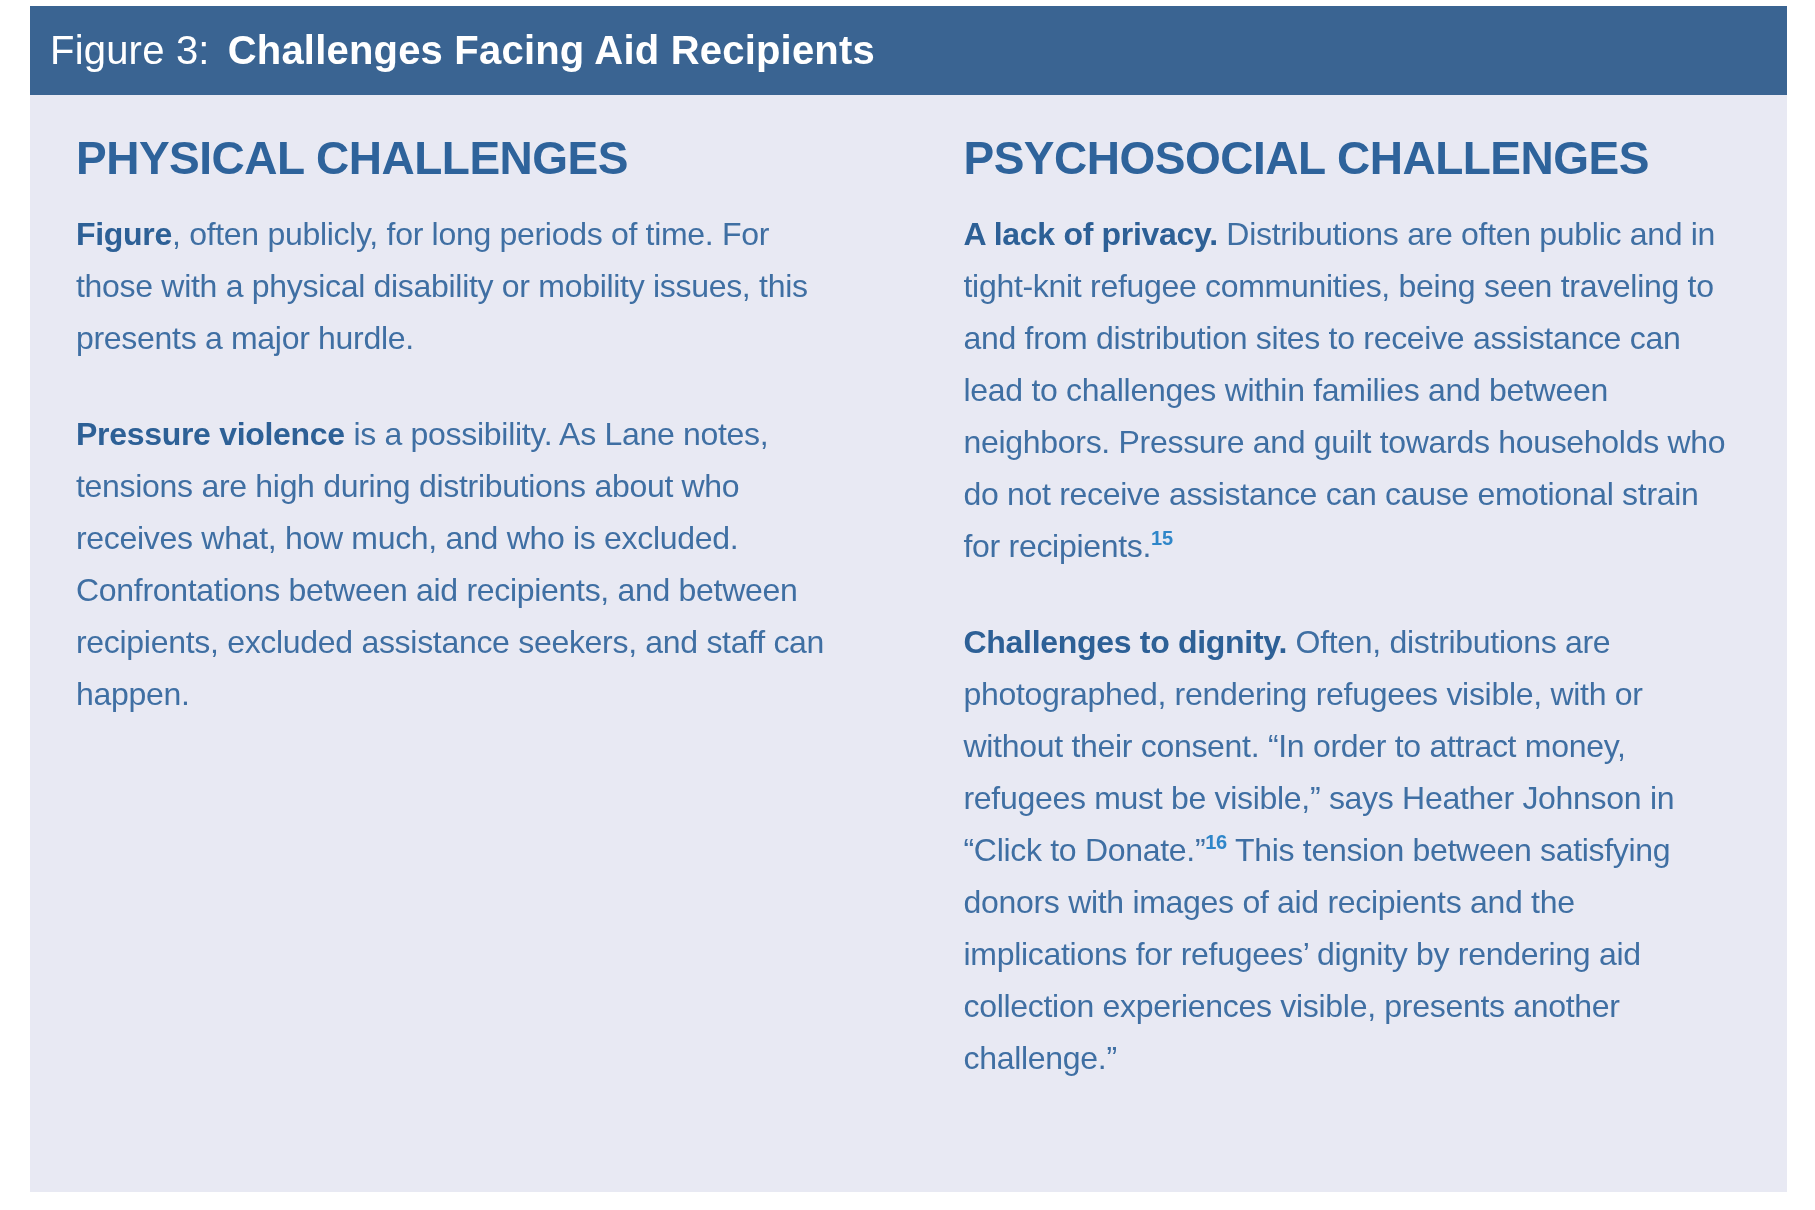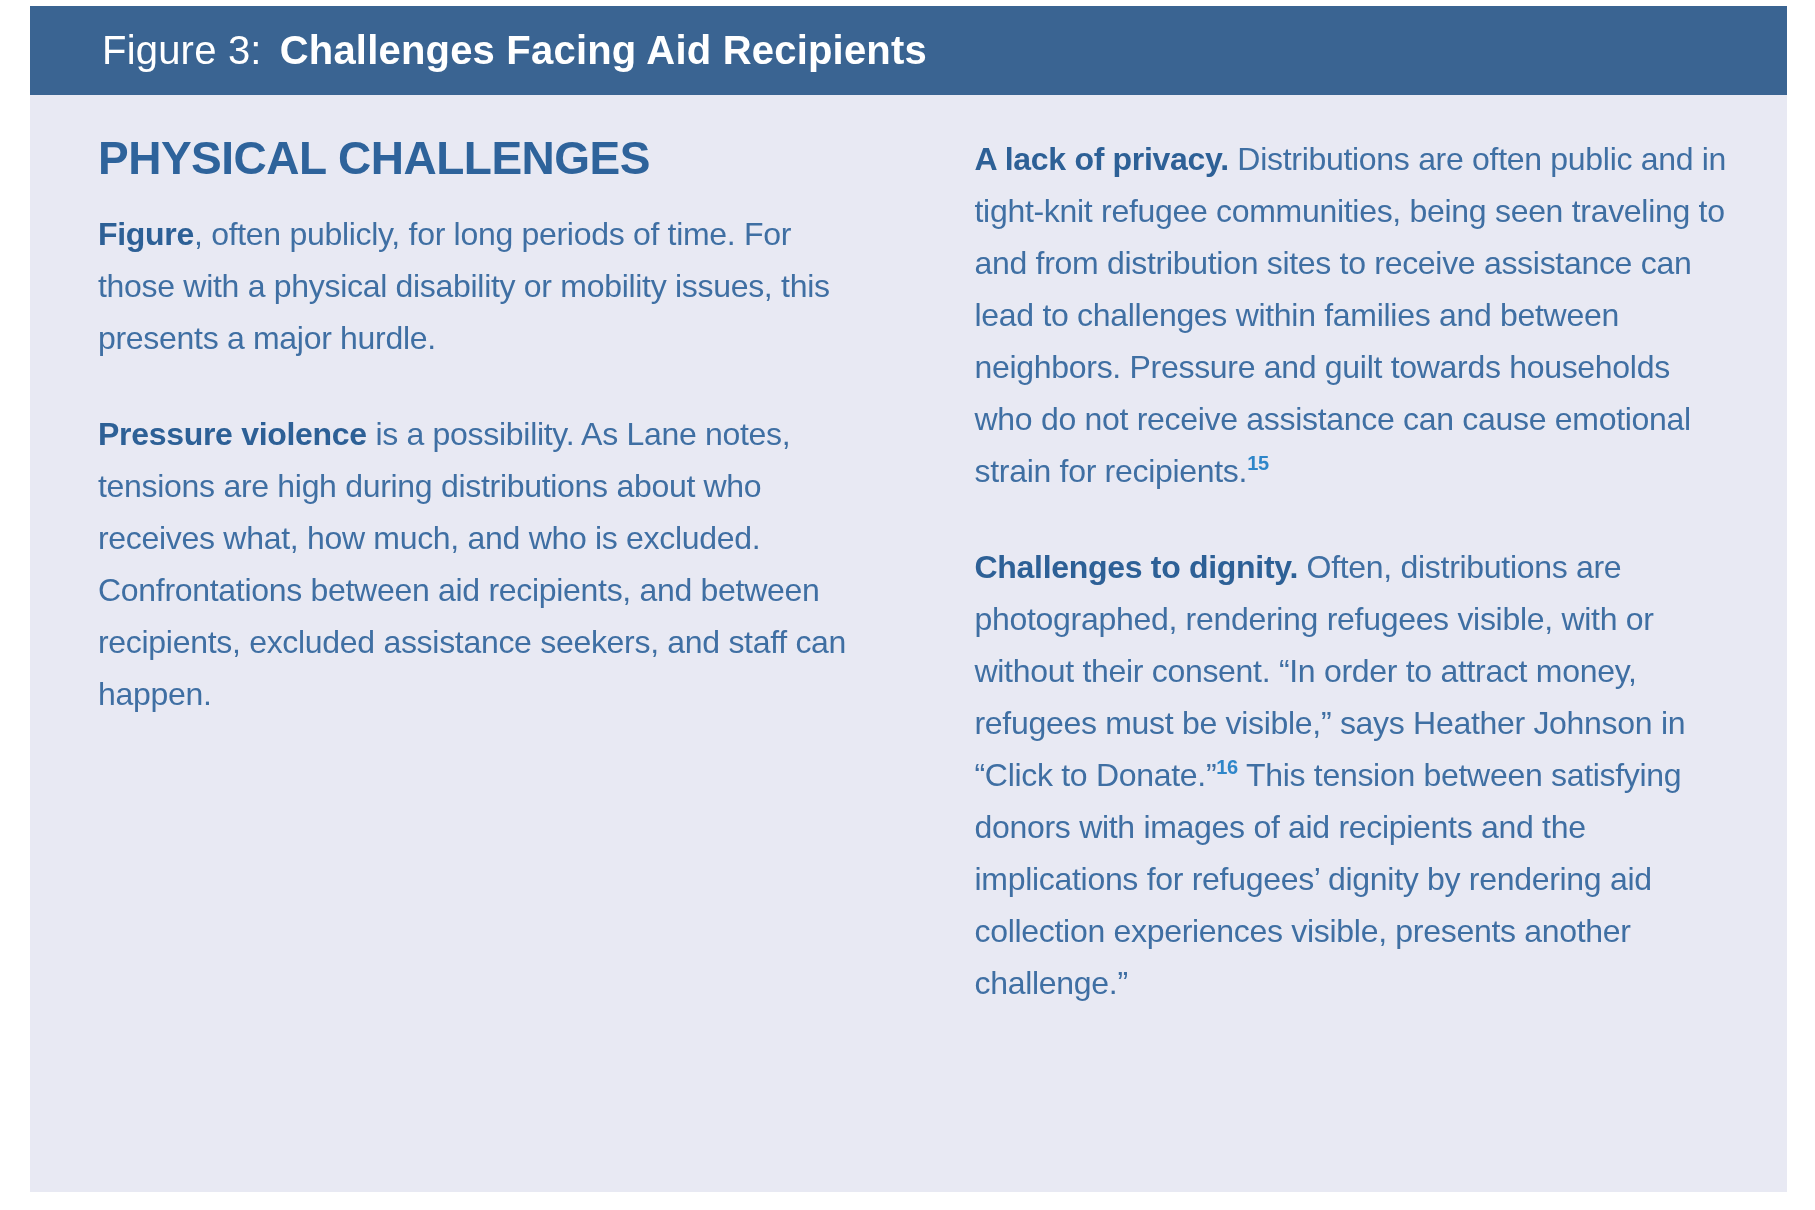--- a/index.html
+++ b/index.html
@@ -33,37 +33,37 @@
     width: 1757px;
     height: 1186px;
     background: var(--panel-bg);
   }
   .figure-header {
     height: 89px;
     background: var(--header-bg);
     color: var(--header-text);
     display: flex;
     align-items: center;
-    padding: 0 72px;
+    padding: 0 20px;
     font-size: 40px;
     letter-spacing: 0.2px;
     white-space: pre;
   }
   .figure-label {
     font-weight: 400;
     margin-right: 18px;
   }
   .figure-title {
     font-weight: 700;
   }
   .figure-body {
     display: grid;
     grid-template-columns: 1fr 1fr;
     column-gap: 120px;
-    padding: 38px 56px 0 68px;
+    padding: 38px 56px 0 46px;
   }
   .column-heading {
     font-size: 46px;
     font-weight: 700;
     color: var(--heading-text);
     letter-spacing: -0.5px;
     margin: 0 0 24px 0;
     line-height: 1.1;
   }
   .body-paragraph {
@@ -100,20 +100,21 @@
 
       <section class="column">
         <h2 class="column-heading">PHYSICAL CHALLENGES</h2>
         <div class="paragraphs">
             <p class="body-paragraph"><strong>Figure</strong><span>, often publicly, for long periods of time. For those with a physical disability or mobility issues, this presents a major hurdle.</span></p>
             <p class="body-paragraph"><strong>Pressure violence</strong><span> is a possibility. As Lane notes, tensions are high during distributions about who receives what, how much, and who is excluded. Confrontations between aid recipients, and between recipients, excluded assistance seekers, and staff can happen.</span></p>
           </div>
       </section>
 
       <section class="column">
+        <h2 class="column-heading">PSYCHOSOCIAL CHALLENGES</h2>
         <div class="paragraphs">
             <p class="body-paragraph"><strong>A lack of privacy.</strong><span> Distributions are often public and in tight-knit refugee communities, being seen traveling to and from distribution sites to receive assistance can lead to challenges within families and between neighbors. Pressure and guilt towards households who do not receive assistance can cause emotional strain for recipients.</span><sup>15</sup></p>
             <p class="body-paragraph"><strong>Challenges to dignity.</strong><span> Often, distributions are photographed, rendering refugees visible, with or without their consent. “In order to attract money, refugees must be visible,” says Heather Johnson in “Click to Donate.”</span><sup>16</sup><span> This tension between satisfying donors with images of aid recipients and the implications for refugees’ dignity by rendering aid collection experiences visible, presents another challenge.”</span></p>
           </div>
       </section>
 
     </div>
   </div>
 </div>
 

